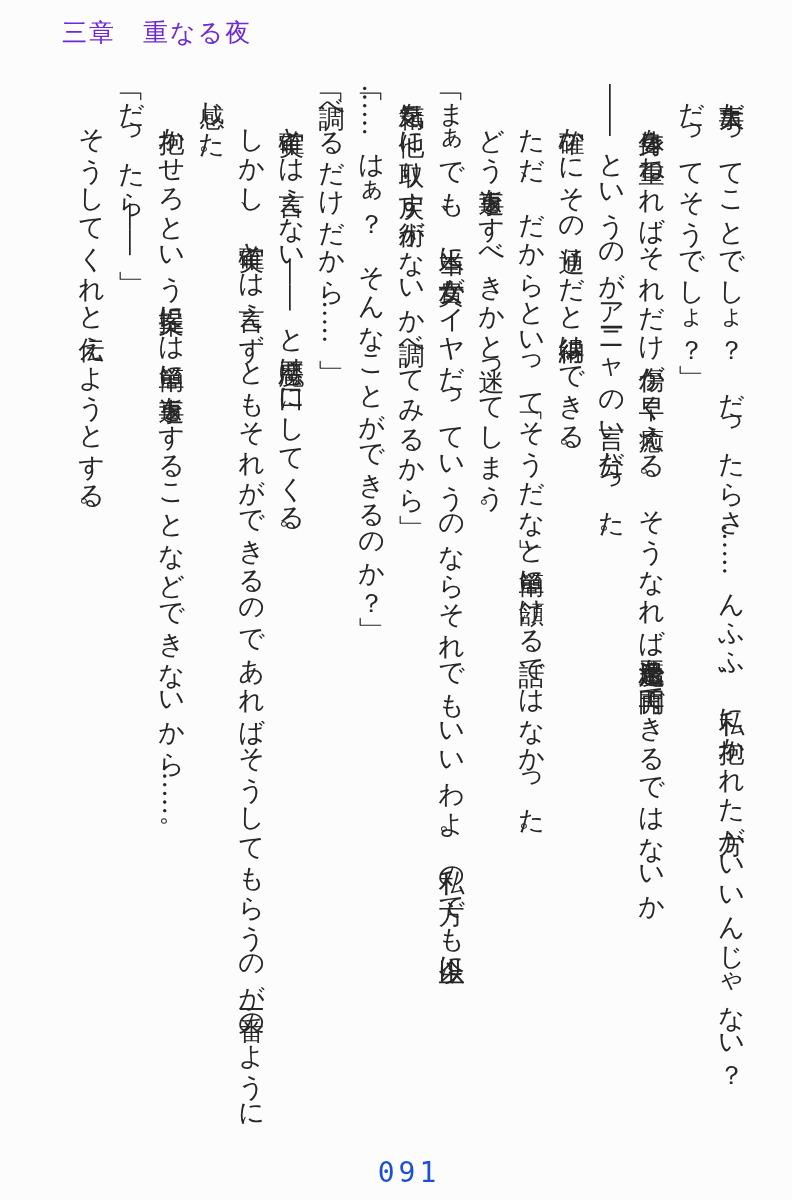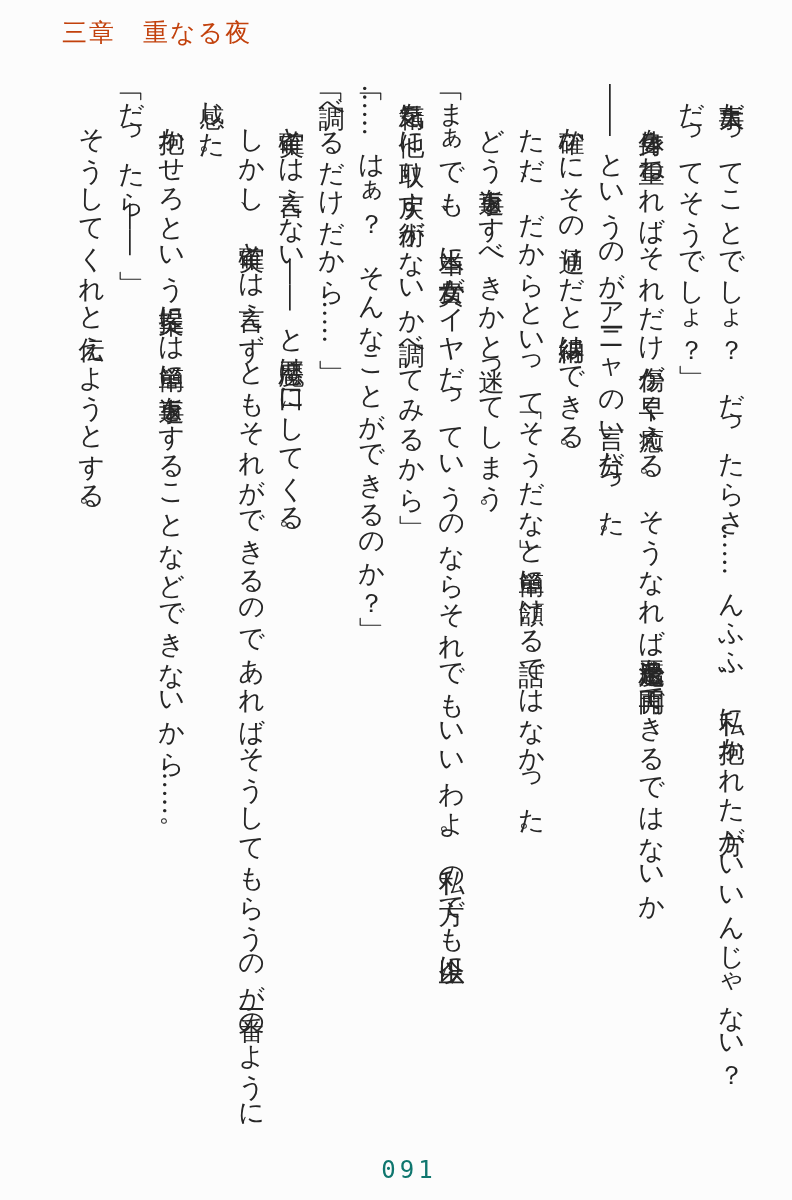--- a/index.html
+++ b/index.html
@@ -18,21 +18,21 @@
     font-family: "DejaVu Serif", "Liberation Serif", serif;
     color: #262626;
   }
   
   .chapter-header {
     position: absolute;
     top: 16px;
     left: 62px;
     font-size: 25px;
     letter-spacing: 2px;
-    color: #c2410c;
+    color: #6d28d9;
     white-space: nowrap;
   }
   
   .text-body {
     position: absolute;
     top: 84px;
     right: 40px;
     width: 692px;
     height: 1070px;
     writing-mode: vertical-rl;
@@ -52,23 +52,23 @@
   }
   
   .page-number {
     position: absolute;
     top: 1156px;
     left: 0;
     right: 0;
     text-align: center;
     text-indent: 26px;
     font-family: "DejaVu Sans Mono", "Liberation Mono", monospace;
-    font-size: 24px;
+    font-size: 28px;
     letter-spacing: 4px;
-    color: #0f766e;
+    color: #1d4ed8;
   }
 </style>
 </head>
 <body>
 
 <div class="page">
 
   <div class="chapter-header">三章　重なる夜</div>
 
   <div class="text-body" id="text-body">

